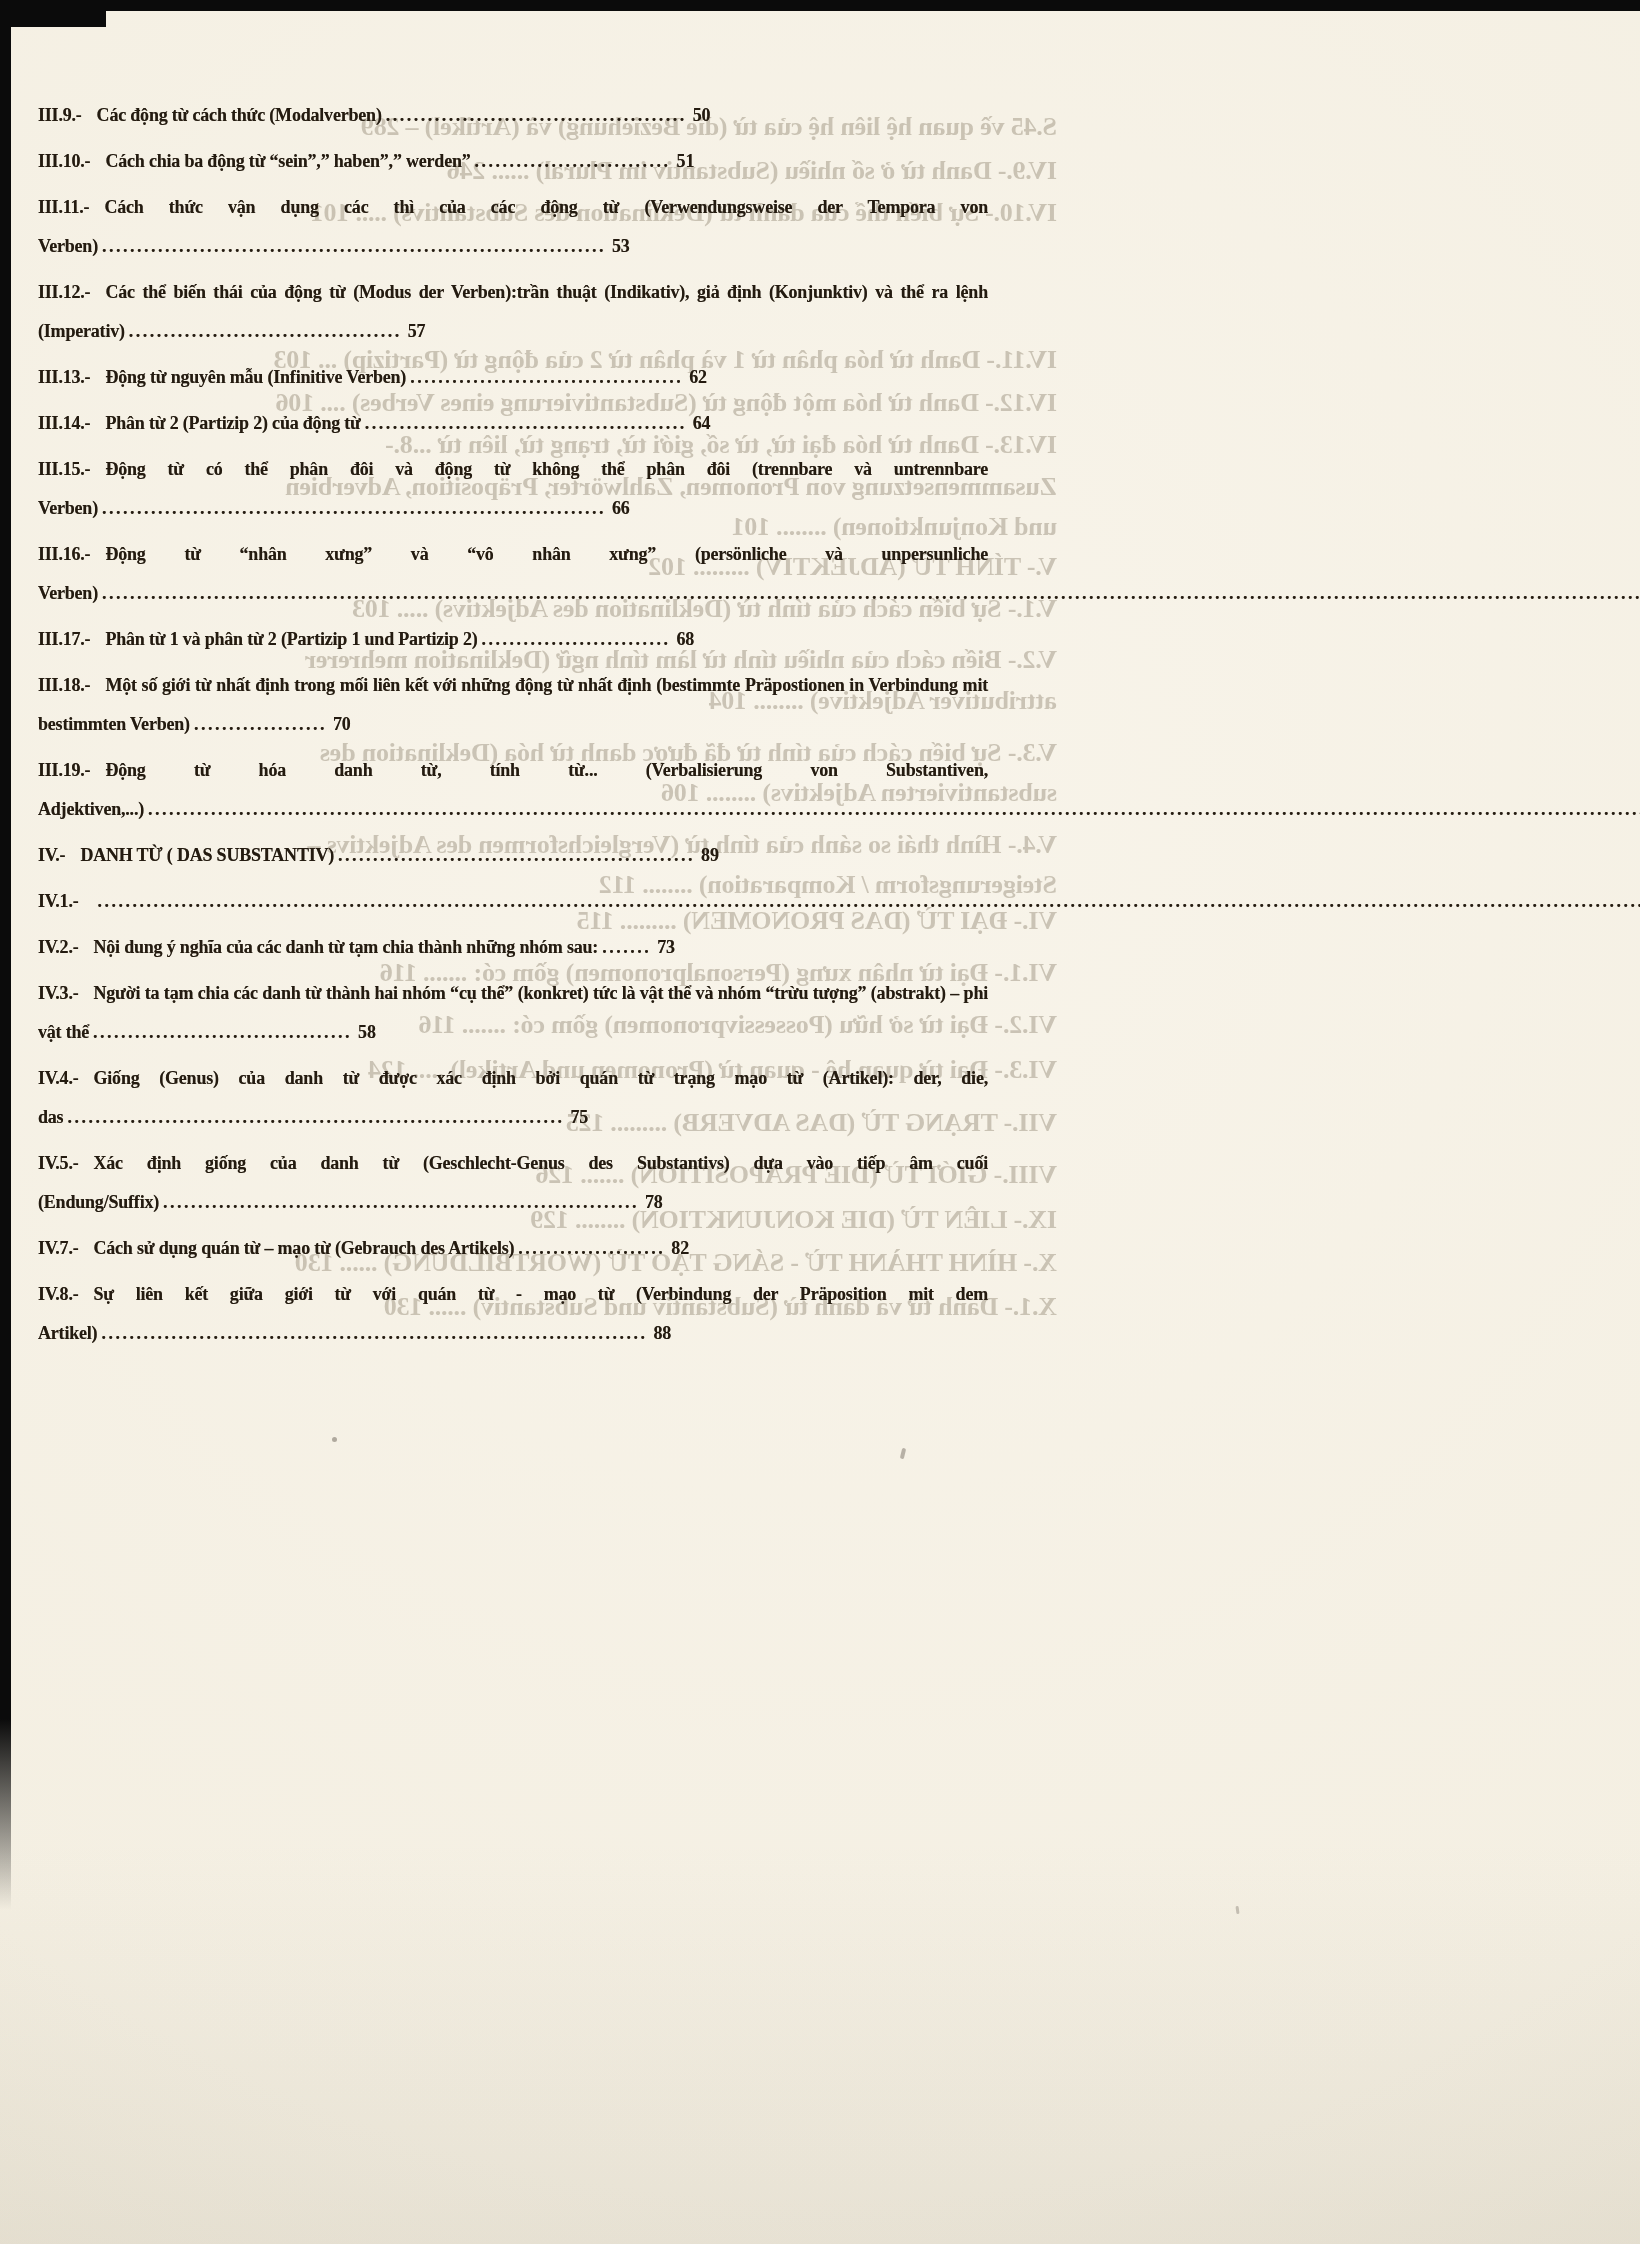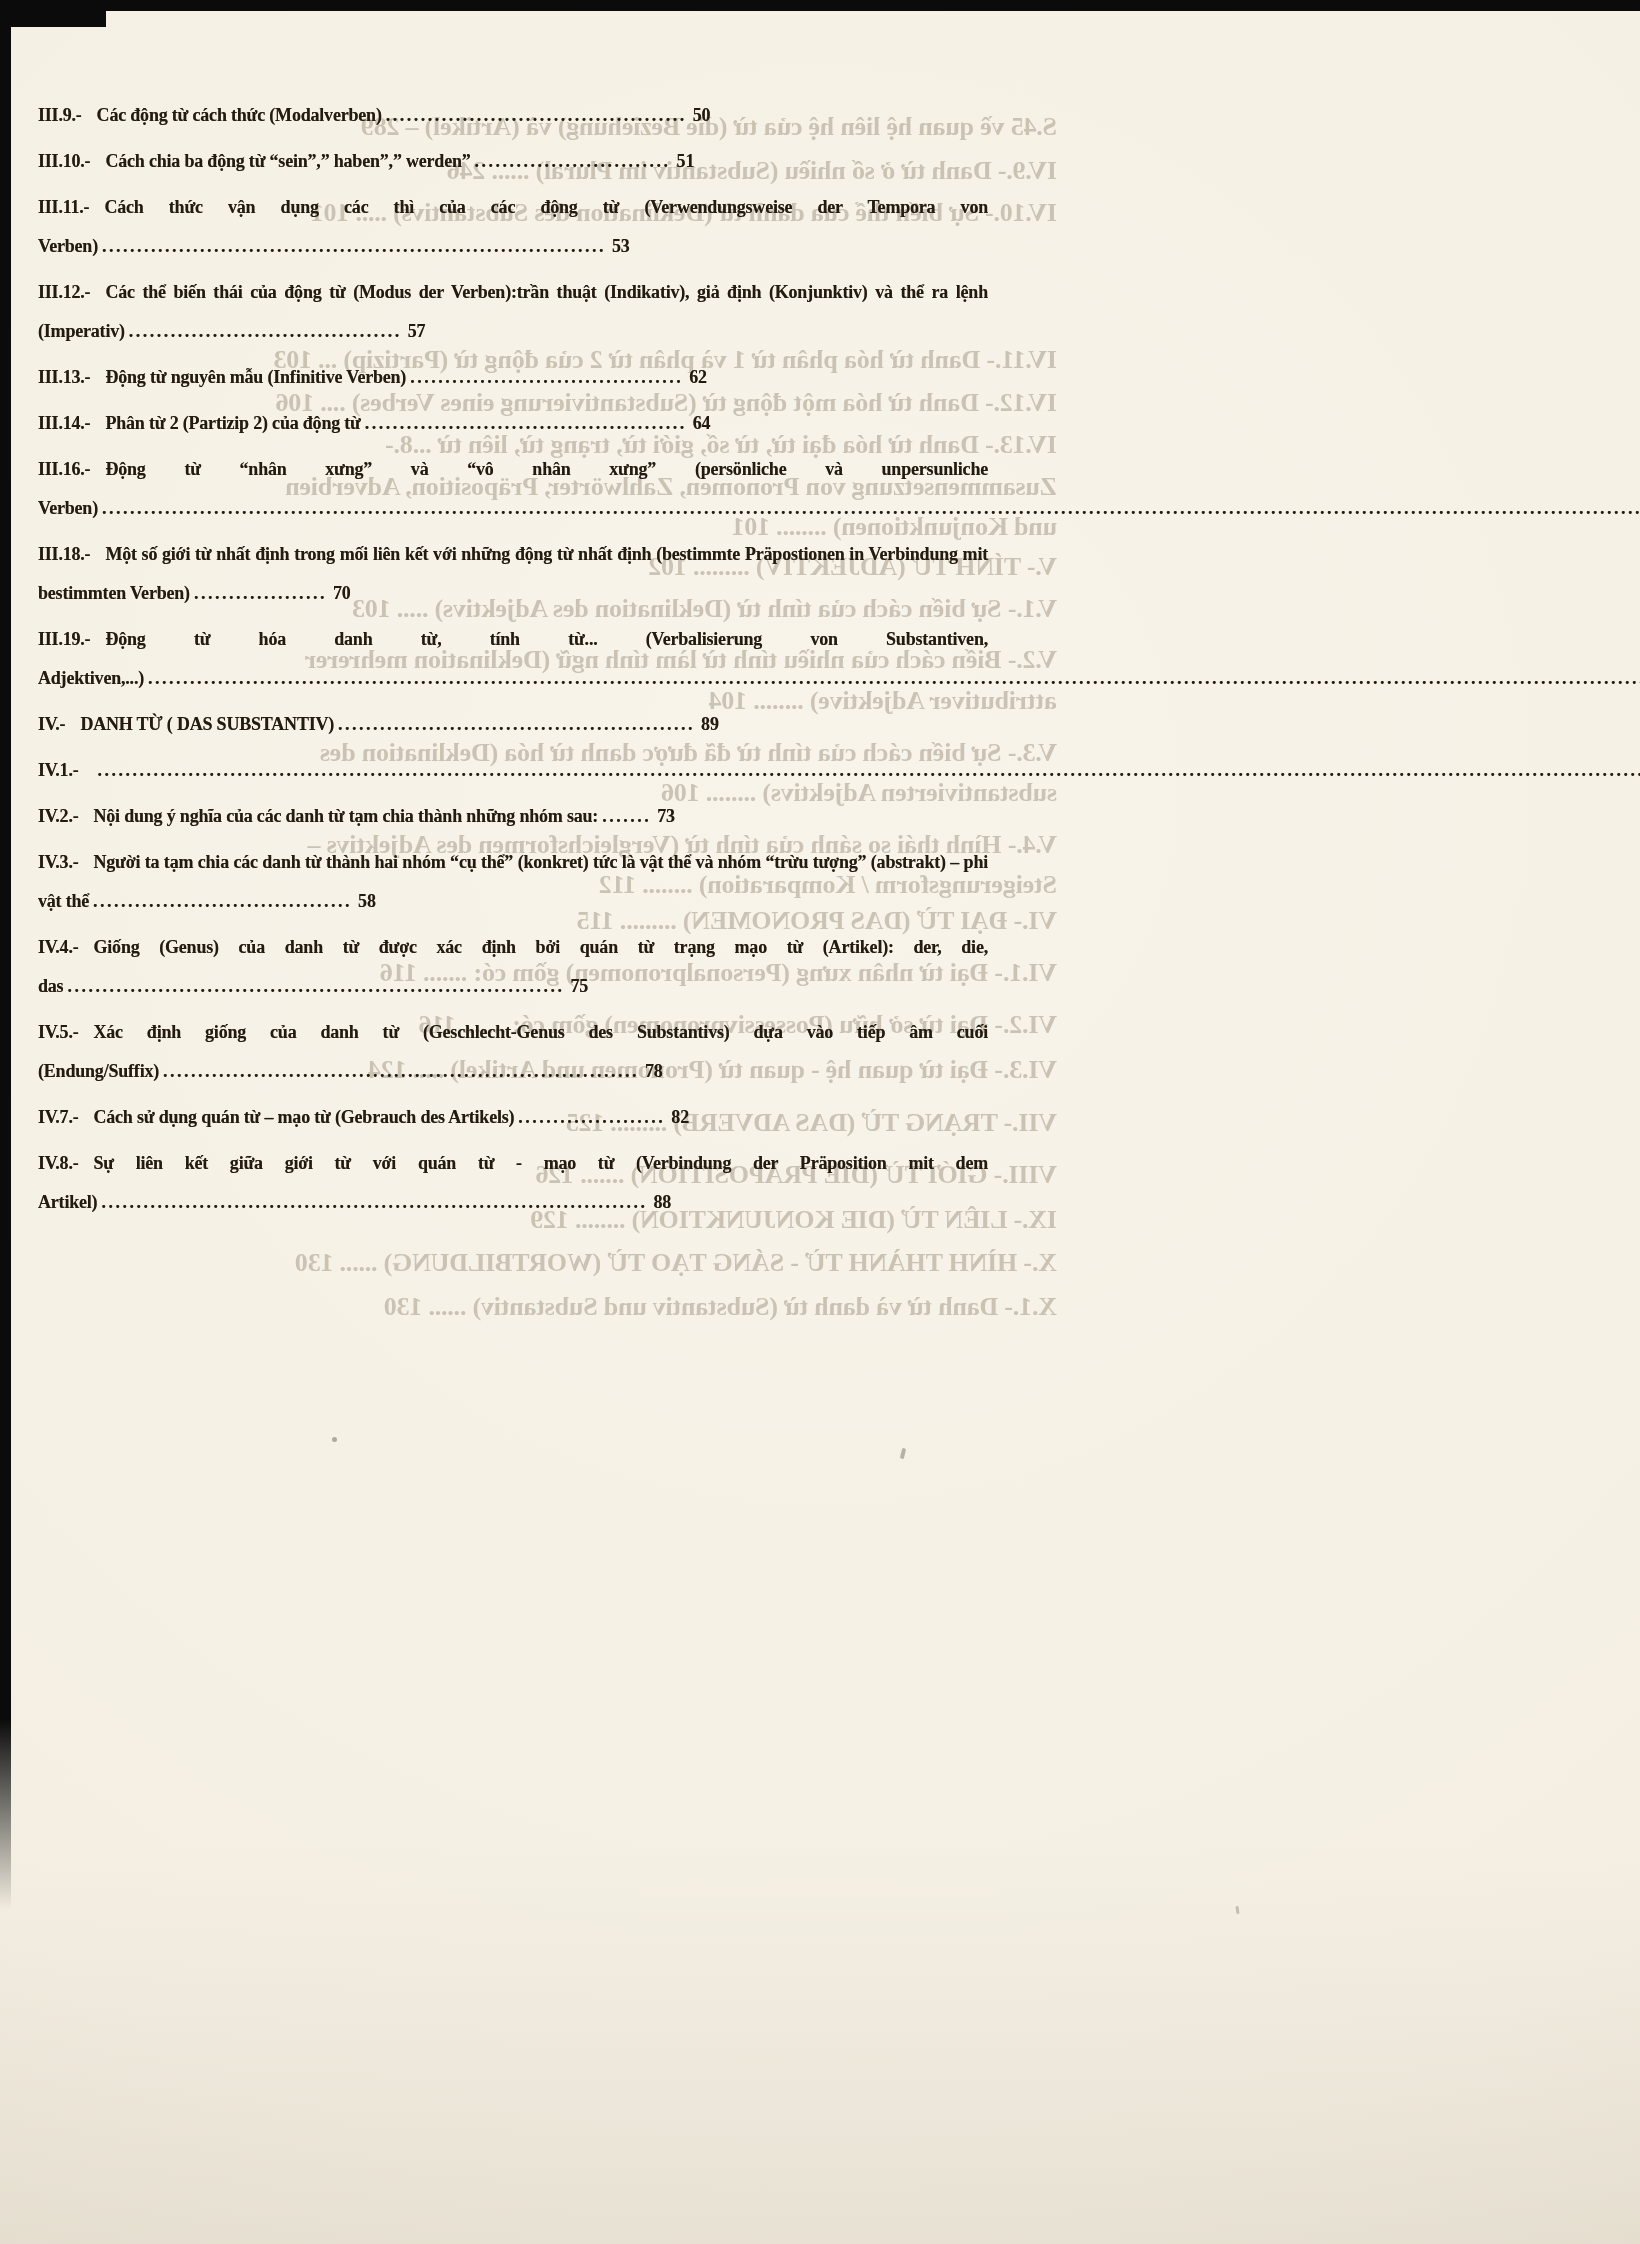--- a/index.html
+++ b/index.html
@@ -134,21 +134,23 @@
       <div class="bleed-line" style="top: 1248px;">X.- HÌNH THÀNH TỪ - SÁNG TẠO TỪ (WORTBILDUNG) ...... 130</div>
       <div class="bleed-line" style="top: 1292px;">X.1.- Danh từ và danh từ (Substantiv und Substantiv) ...... 130</div>
     </div>
   <div class="toc" id="toc">
       <p class="entry"><span class="label">III.9.-</span><span class="title">Các động từ cách thức (Modalverben)</span><span class="dots">...........................................</span><span class="pg">50</span></p>
       <p class="entry"><span class="label">III.10.-</span><span class="title">Cách chia ba động từ “sein”,” haben”,” werden”</span><span class="dots">............................</span><span class="pg">51</span></p>
       <p class="entry"><span class="label">III.11.-</span><span class="title">Cách thức vận dụng các thì của các động từ (Verwendungsweise der Tempora von Verben)</span><span class="dots">........................................................................</span><span class="pg">53</span></p>
       <p class="entry"><span class="label">III.12.-</span><span class="title">Các thể biến thái của động từ (Modus der Verben):trần thuật (Indikativ), giả định (Konjunktiv) và thể ra lệnh (Imperativ)</span><span class="dots">.......................................</span><span class="pg">57</span></p>
       <p class="entry"><span class="label">III.13.-</span><span class="title">Động từ nguyên mẫu (Infinitive Verben)</span><span class="dots">.......................................</span><span class="pg">62</span></p>
       <p class="entry"><span class="label">III.14.-</span><span class="title">Phân từ 2 (Partizip 2) của động từ</span><span class="dots">..............................................</span><span class="pg">64</span></p>
+      <p class="entry"><span class="label">III.15.-</span><span class="title">Động từ có thể phân đôi  và động từ không thể phân đôi (trennbare và untrennbare Verben)</span><span class="dots">........................................................................</span><span class="pg">66</span></p>
       <p class="entry"><span class="label">III.16.-</span><span class="title">Động từ “nhân xưng” và “vô nhân xưng” (persönliche và unpersunliche Verben)</span><span class="dots">............................................................................................................................................................................................................................................................................................................</span></p>
+      <p class="entry"><span class="label">III.17.-</span><span class="title">Phân từ 1 và phân từ 2 (Partizip 1 und Partizip 2)</span><span class="dots">...........................</span><span class="pg">68</span></p>
       <p class="entry"><span class="label">III.18.-</span><span class="title">Một số giới từ nhất định trong mối liên kết với những động từ nhất định (bestimmte Präpostionen in Verbindung mit bestimmten Verben)</span><span class="dots">...................</span><span class="pg">70</span></p>
       <p class="entry"><span class="label">III.19.-</span><span class="title">Động từ hóa danh từ, tính từ... (Verbalisierung von Substantiven, Adjektiven,...)</span><span class="dots">............................................................................................................................................................................................................................................................................................................</span></p>
       <p class="entry"><span class="label">IV.-</span><span class="title">DANH TỪ ( DAS SUBSTANTIV)</span><span class="dots">...................................................</span><span class="pg">89</span></p>
       <p class="entry"><span class="label">IV.1.-</span><span class="title"></span><span class="dots">............................................................................................................................................................................................................................................................................................................</span></p>
       <p class="entry"><span class="label">IV.2.-</span><span class="title">Nội dung ý nghĩa của các danh từ tạm chia thành những nhóm sau:</span><span class="dots">.......</span><span class="pg">73</span></p>
       <p class="entry"><span class="label">IV.3.-</span><span class="title">Người ta tạm chia các danh từ thành hai nhóm “cụ thể” (konkret) tức là vật thể và nhóm “trừu tượng” (abstrakt) – phi vật thể</span><span class="dots">.....................................</span><span class="pg">58</span></p>
       <p class="entry"><span class="label">IV.4.-</span><span class="title">Giống (Genus) của danh từ được xác định bởi quán từ trạng mạo từ (Artikel): der, die, das</span><span class="dots">.......................................................................</span><span class="pg">75</span></p>
       <p class="entry"><span class="label">IV.5.-</span><span class="title">Xác định giống của danh từ (Geschlecht-Genus des Substantivs) dựa vào tiếp âm cuối (Endung/Suffix)</span><span class="dots">....................................................................</span><span class="pg">78</span></p>
       <p class="entry"><span class="label">IV.7.-</span><span class="title">Cách sử dụng quán từ – mạo từ (Gebrauch des Artikels)</span><span class="dots">.....................</span><span class="pg">82</span></p>
       <p class="entry"><span class="label">IV.8.-</span><span class="title">Sự liên kết giữa giới từ với quán từ - mạo từ (Verbindung der Präposition mit dem Artikel)</span><span class="dots">..............................................................................</span><span class="pg">88</span></p>

